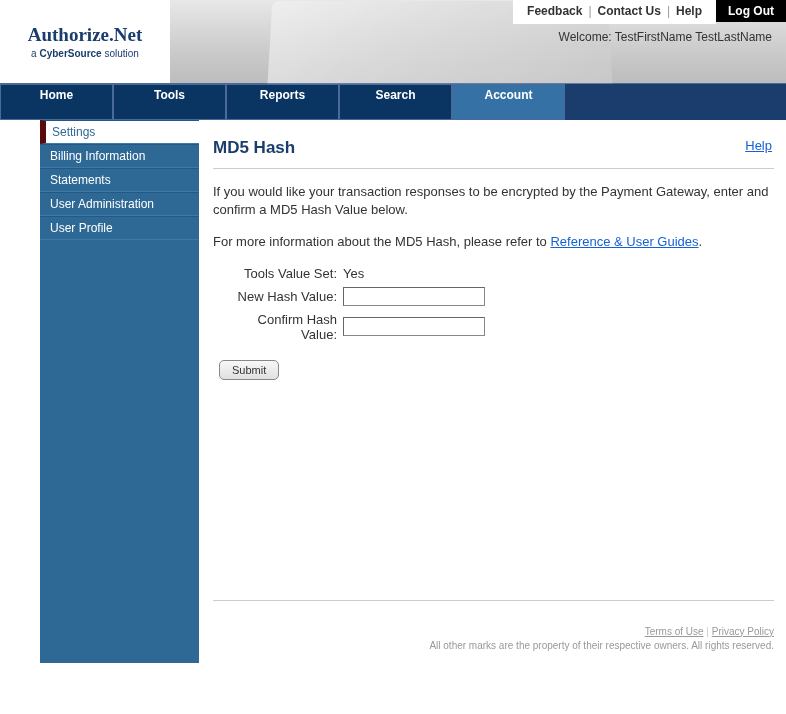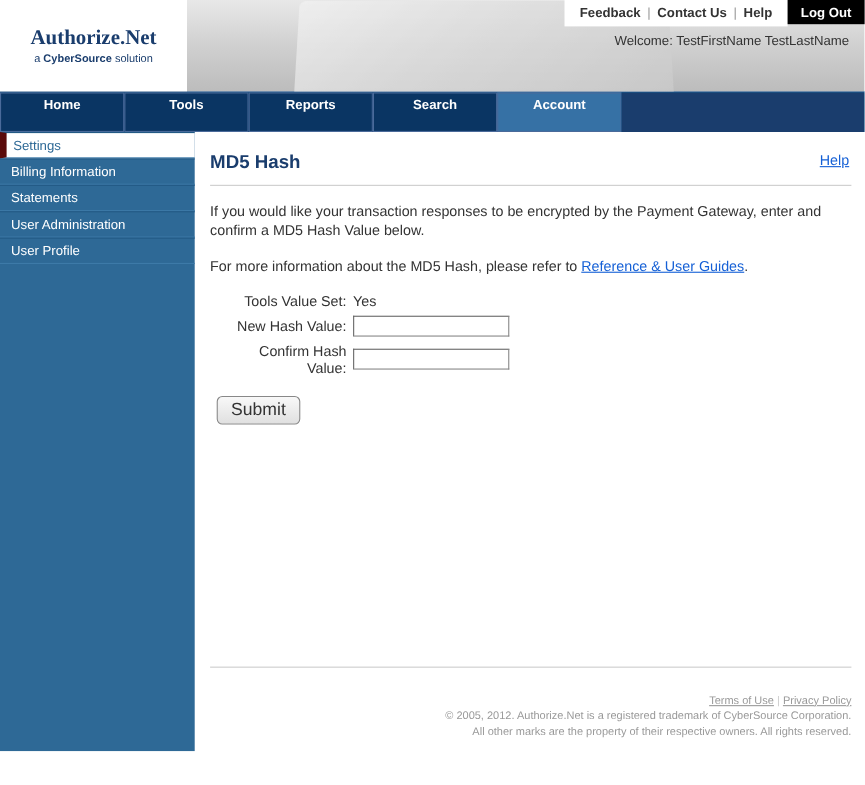--- a/index.html
+++ b/index.html
@@ -22,39 +22,39 @@
     
     .welcome { position: absolute; right: 14px; top: 30px; font-size: 12px; color: #333; }
     
     .nav { display: flex; background: #0369a1; height: 37px; border-top: 1px solid #4a6a9a; }
     .nav-item { flex: 0 0 113px; text-align: center; color: #fff; font-size: 12px; font-weight: bold; line-height: 21px; border-right: 1px solid #4a6a9a; border-left: 1px solid #0a2a4d; cursor: pointer; background: #0a3563; border: 1px solid #4a6a9a; }
     .nav-item.first { border-left: 1px solid #4a6a9a; }
     .nav-item.active { background: #3671a5; }
     .nav-spacer { flex: 1; background: #1a3d6d; }
     
     .body-wrap { display: flex; min-height: 504px; }
-    .sidebar { width: 177px; background: #2e6996; padding: 0; }
+    .sidebar { width: 159px; background: #2e6996; padding: 0; margin-left: 40px; }
     .sidebar-item { padding: 4px 10px; border-bottom: 1px solid #3d7aa8; border-top: 1px solid #235a85; font-size: 12px; cursor: pointer; }
     .sidebar-item.active { background: #fff; color: #2e6996; border-left: 6px solid #5a0a0a; padding-left: 6px; }
     .sidebar-item.inactive { color: #fff; }
     
     .main { flex: 1; padding: 18px 12px 10px 14px; position: relative; }
     .page-title { color: #1a3d6d; font-size: 17px; font-weight: bold; margin-bottom: 10px; }
     .help-link { position: absolute; right: 14px; top: 18px; color: #1560d6; font-size: 13px; text-decoration: underline; cursor: pointer; }
     .hr { border: none; border-top: 1px solid #ccc; margin-bottom: 14px; }
     .intro { font-size: 13px; color: #333; margin-bottom: 14px; line-height: 1.4; }
     .intro a { color: #1560d6; text-decoration: underline; }
     
     .form-table { margin-left: 10px; margin-bottom: 18px; }
     .form-row { display: flex; align-items: center; margin-bottom: 6px; }
     .form-label { width: 120px; text-align: right; padding-right: 6px; font-size: 13px; color: #333; }
     .form-value { font-size: 13px; color: #333; }
     .form-input { width: 142px; height: 19px; border: 1px solid #888; border-top: 1px solid #666; border-left: 1px solid #666; padding: 1px 3px; font-size: 13px; }
     
-    .submit-btn { margin-left: 6px; padding: 3px 12px; background: linear-gradient(180deg, #f8f8f8, #e0e0e0); border: 1px solid #888; border-radius: 5px; font-size: 16px; cursor: pointer; color: #333; }
+    .submit-btn { margin-left: 6px; padding: 3px 12px; background: linear-gradient(180deg, #f8f8f8, #e0e0e0); border: 1px solid #888; border-radius: 5px; font-size: 11px; cursor: pointer; color: #333; }
     
     .footer { margin-top: 220px; border-top: 1px solid #ccc; padding-top: 24px; text-align: right; font-size: 10px; color: #999; line-height: 1.4; }
     .footer a { color: #999; text-decoration: underline; }
     .footer-sep { color: #ccc; }
   </style>
 </head>
 <body>
 
 <div class="app">
   <div class="header">
@@ -126,18 +126,17 @@
       </div>
       
       <button class="submit-btn">Submit</button>
       
       <div class="footer">
         <div>
           <a>Terms of Use</a>
           <span class="footer-sep"> | </span>
           <a>Privacy Policy</a>
         </div>
-        <div>© 2005, 2012. Authorize.Net is a registered trademark of CyberSource Corporation.</div>
         <div>All other marks are the property of their respective owners. All rights reserved.</div>
       </div>
     </div>
   </div>
 </div>
 
 </body></html>

